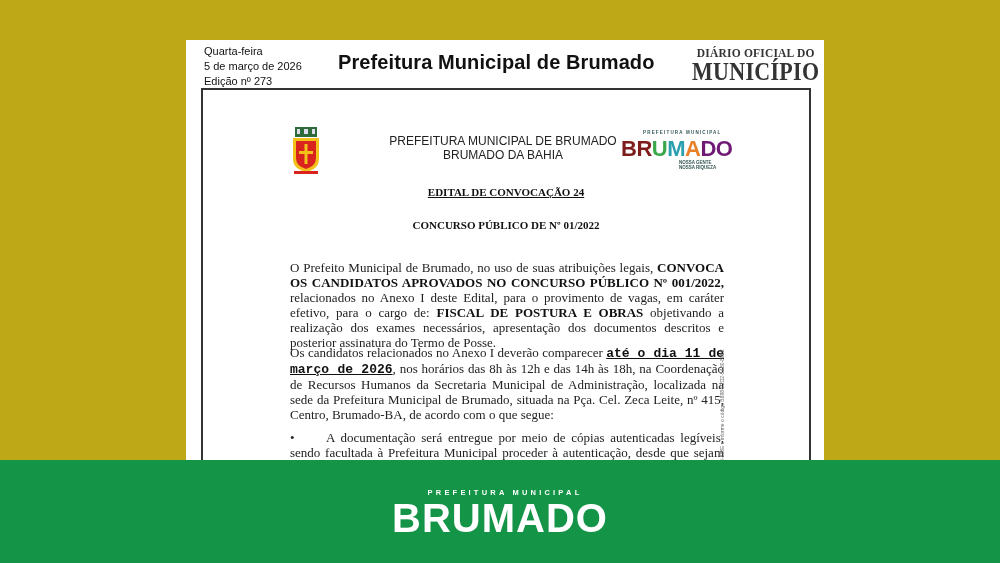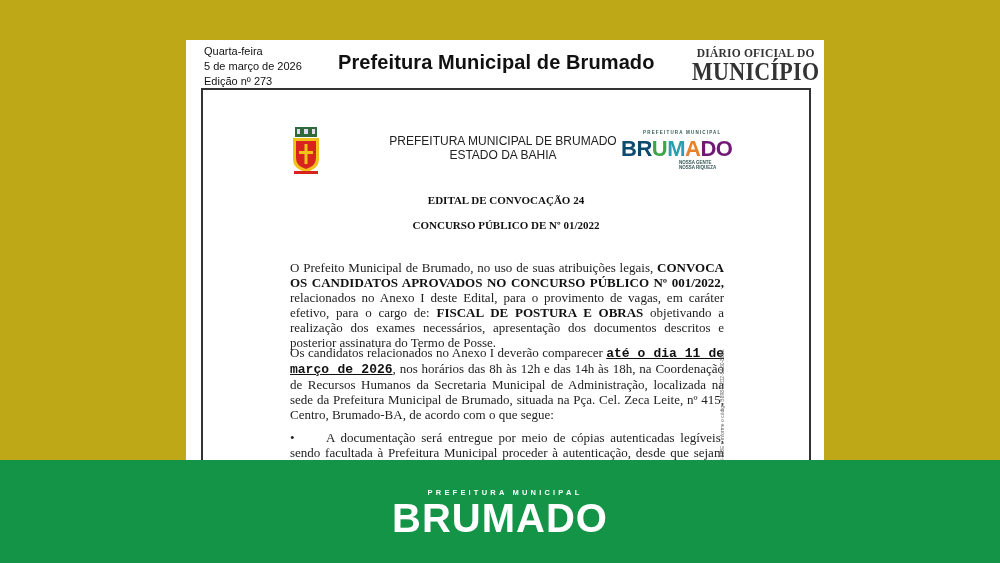--- a/index.html
+++ b/index.html
@@ -50,32 +50,32 @@
       <rect x="14" y="2" width="4" height="5" fill="#dde"></rect>
       <rect x="22" y="2" width="3" height="5" fill="#dde"></rect>
       <path d="M3 11 H29 V32 Q29 42 16 45 Q3 42 3 32 Z" fill="#f2c21a"></path>
       <path d="M6 14 H26 V31 Q26 39 16 42 Q6 39 6 31 Z" fill="#d8231f"></path>
       <rect x="14.5" y="17" width="3" height="20" fill="#f2c21a"></rect>
       <rect x="9" y="24" width="14" height="3" fill="#f2c21a"></rect>
       <rect x="4" y="44" width="24" height="3" fill="#d8231f"></rect>
     </svg>
     <div class="org">
       <div>PREFEITURA MUNICIPAL DE BRUMADO</div>
-      <div>ESTADO DA BAHIA</div>
+      <div>BRUMADO DA BAHIA</div>
     </div>
     <div class="logo">
       <div class="small">PREFEITURA MUNICIPAL</div>
-      <div class="big"><span style="color:#0c4a6e">BR</span><span style="color:#3aa84a">U</span><span style="color:#2a9fb0">M</span><span style="color:#e8812a">A</span><span style="color:#701a75">DO</span></div>
+      <div class="big"><span style="color:#7f1d1d">BR</span><span style="color:#3aa84a">U</span><span style="color:#2a9fb0">M</span><span style="color:#e8812a">A</span><span style="color:#701a75">DO</span></div>
       <div class="tag">
         <div>NOSSA GENTE</div>
         <div>NOSSA RIQUEZA</div>
       </div>
     </div>
 
-    <div class="doc-title" style="top:104px;">EDITAL DE CONVOCAÇÃO 24</div>
+    <div class="doc-title" style="top:96px;text-decoration:underline;">EDITAL DE CONVOCAÇÃO 24</div>
     <div class="doc-title" style="top:129px;">CONCURSO PÚBLICO DE Nº 01/2022</div>
 
     <div class="para" style="top:170px;"><span>O Prefeito Municipal de Brumado, no uso de suas atribuições legais, </span><b>CONVOCA OS CANDIDATOS APROVADOS NO CONCURSO PÚBLICO Nº 001/2022,</b><span> relacionados no Anexo I deste Edital, para o provimento de vagas, em caráter efetivo, para o cargo de: </span><b>FISCAL DE POSTURA E OBRAS</b><span> objetivando a realização dos exames necessários, apresentação dos documentos descritos e posterior assinatura do Termo de Posse.</span></div>
 
     <div class="para" style="top:255px;"><span>Os candidatos relacionados no Anexo I deverão comparecer </span><b><u>até o dia 11 de março de 2026</u></b><span>, nos horários das 8h às 12h e das 14h às 18h, na Coordenação de Recursos Humanos da Secretaria Municipal de Administração, localizada na sede da Prefeitura Municipal de Brumado, situada na Pça. Cel. Zeca Leite, nº 415, Centro, Brumado-BA, de acordo com o que segue:</span></div>
 
     <div class="para" style="top:340px;"><span class="bullet-dot">•</span><span>A documentação será entregue por meio de cópias autenticadas legíveis, sendo facultada à Prefeitura Municipal proceder à autenticação, desde que sejam apresentados os documentos originais, conforme descritos no Anexo II deste edital, bem como entregar os exames admissionais relacionados também no Anexo II;</span></div>
 
     <div class="side-code">
         <span>...D2-5A80-888E e informe o código B898-E2D2-5A80-888E</span>

